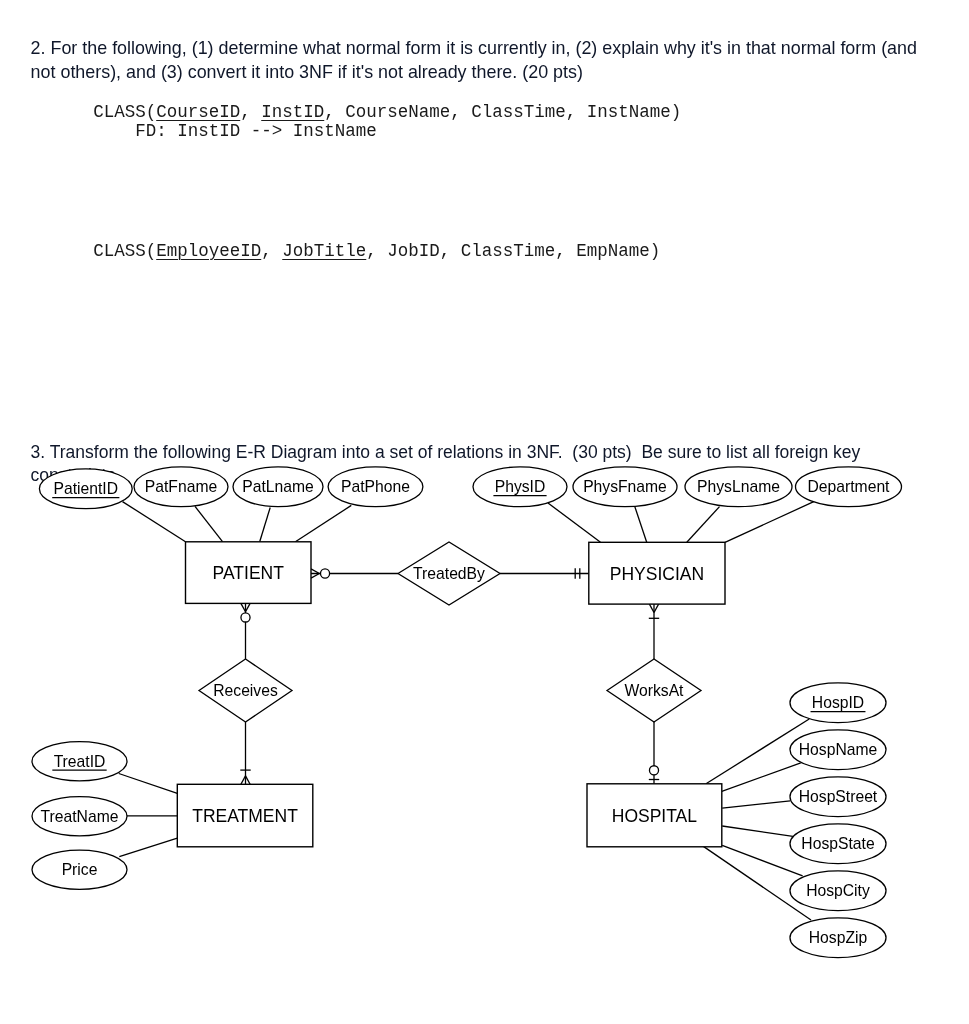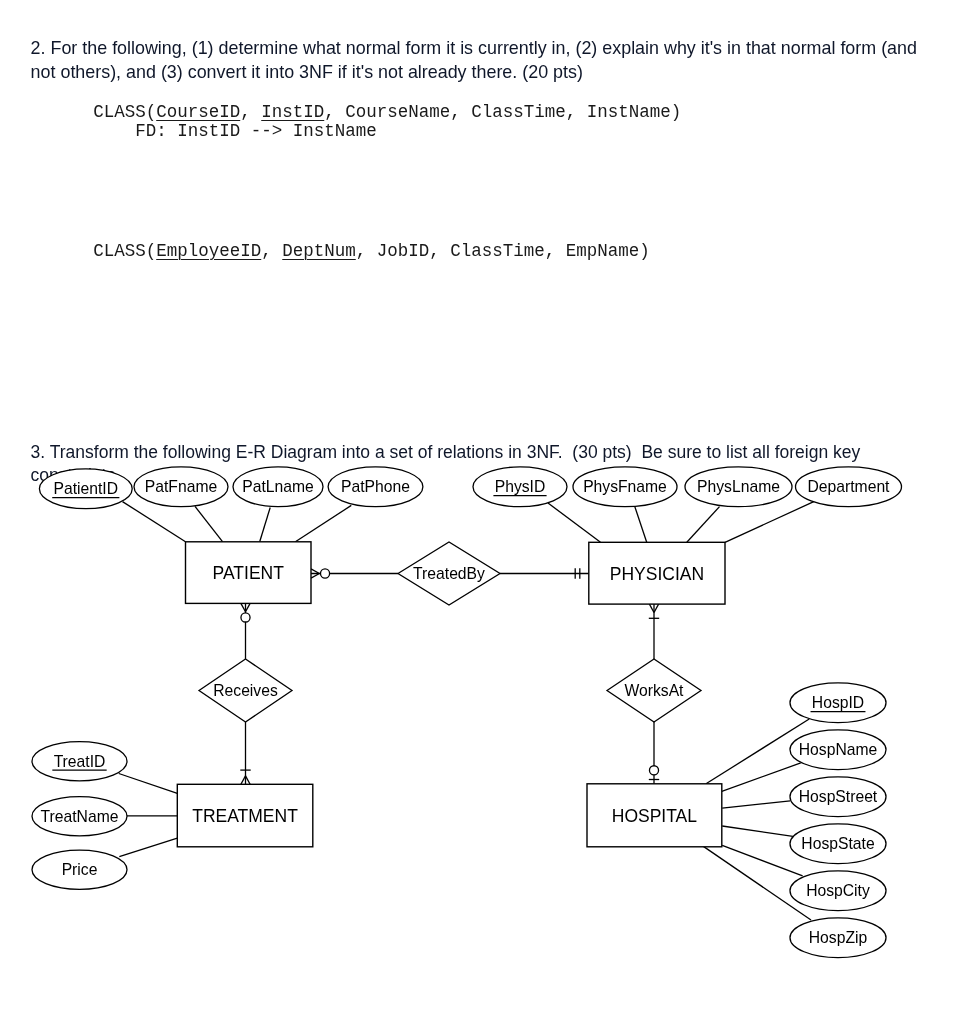--- a/index.html
+++ b/index.html
@@ -17,21 +17,21 @@
   svg#er text{font-family:"Liberation Sans",sans-serif;fill:#000;text-decoration-skip-ink:none;}
 </style>
 </head>
 <body>
 
 <div class="page">
 
   <div class="qtext" id="q2-prompt">2. For the following, (1) determine what normal form it is currently in, (2) explain why it's in that normal form (and not others), and (3) convert it into 3NF if it's not already there. (20 pts)</div>
 
   <div class="codeblock" id="code-class"><div><span>CLASS(</span><span class="u">CourseID</span><span>, </span><span class="u">InstID</span><span>, CourseName, ClassTime, InstName)</span></div><div><span>    FD: InstID --&gt; InstName</span></div></div>
-  <div class="codeblock" id="code-jobs"><div><span>CLASS(</span><span class="u">EmployeeID</span><span>, </span><span class="u">DeptNum</span><span>, JobID, ClassTime, EmpName)</span></div></div>
+  <div class="codeblock" id="code-jobs"><div><span>CLASS(</span><span class="u">EmployeeID</span><span>, </span><span class="u">JobTitle</span><span>, JobID, ClassTime, EmpName)</span></div></div>
 
   <div class="qtext" id="q3-prompt">3. Transform the following E-R Diagram into a set of relations in 3NF.  (30 pts)  Be sure to list all foreign key constraints.</div>
 
   <svg id="er" width="969" height="1024" viewBox="0 0 969 1024">
     <g id="er-links">
         <line x1="122.5" y1="501.6" x2="185.5" y2="541.8" stroke="#000000" stroke-width="1.3"></line>
         <line x1="195" y1="506.4" x2="222.7" y2="541.8" stroke="#000000" stroke-width="1.3"></line>
         <line x1="270.2" y1="507.5" x2="259.7" y2="541.8" stroke="#000000" stroke-width="1.3"></line>
         <line x1="351.3" y1="505.4" x2="295.4" y2="541.8" stroke="#000000" stroke-width="1.3"></line>
         <line x1="548" y1="503" x2="600.5" y2="542.3" stroke="#000000" stroke-width="1.3"></line>

